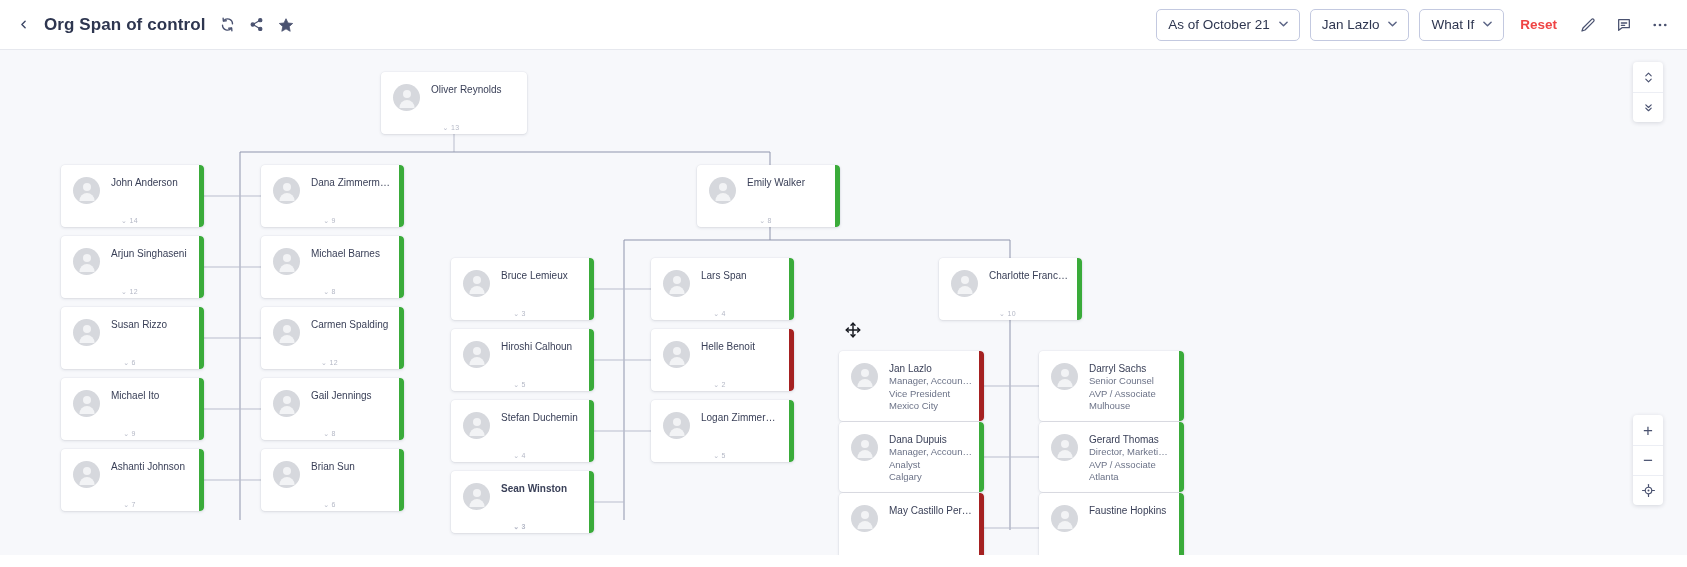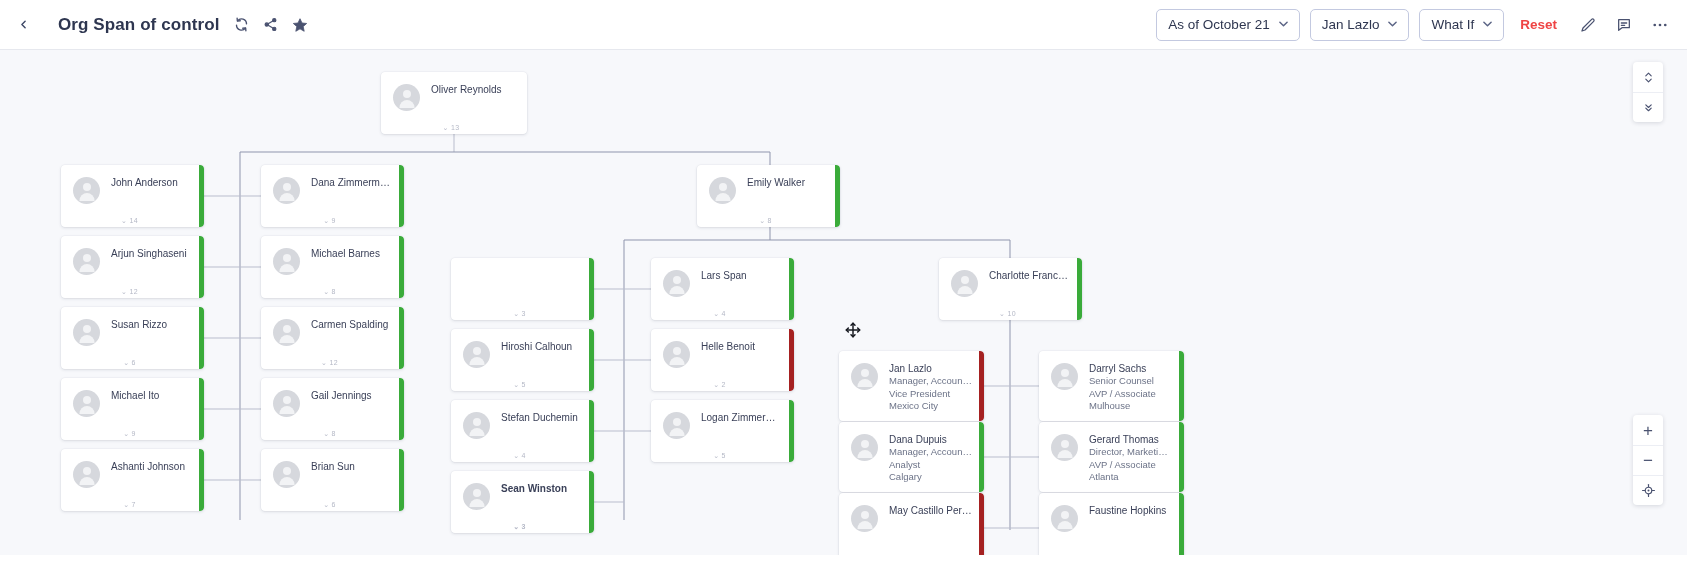--- a/index.html
+++ b/index.html
@@ -27,21 +27,21 @@
     width: 34px; height: 34px;
     margin-left: 6px;
     display: flex; align-items: center; justify-content: center;
     cursor: pointer;
     color: #3d4766;
   }
   .page-title {
     font-size: 17px;
     font-weight: bold;
     color: #2e3650;
-    margin-left: 18px;
+    margin-left: 4px;
     letter-spacing: .1px;
     white-space: nowrap;
   }
   .title-icons {
     display: flex; align-items: center; gap: 9px;
     margin-left: 12px;
   }
   .title-icons .ti {
     width: 20px; height: 20px;
     display: flex; align-items: center; justify-content: center;
@@ -472,20 +472,26 @@
           <div class="node-body">
             <div class="avatar"></div>
             <div class="node-text">
               <div class="n-name">Emily Walker</div>
             </div>
           </div>
           <div class="count-badge">⌄ 8</div>
         </div>
         <div class="node" style="left: 451px; top: 208px; width: 143px; height: 62px;">
           <div class="accent" style="background: rgb(58, 171, 58);"></div>
+          <div class="node-body">
+            <div class="avatar"></div>
+            <div class="node-text">
+              <div class="n-name">Bruce Lemieux</div>
+            </div>
+          </div>
           <div class="count-badge">⌄ 3</div>
         </div>
         <div class="node" style="left: 451px; top: 279px; width: 143px; height: 62px;">
           <div class="accent" style="background: rgb(58, 171, 58);"></div>
           <div class="node-body">
             <div class="avatar"></div>
             <div class="node-text">
               <div class="n-name">Hiroshi Calhoun</div>
             </div>
           </div>

